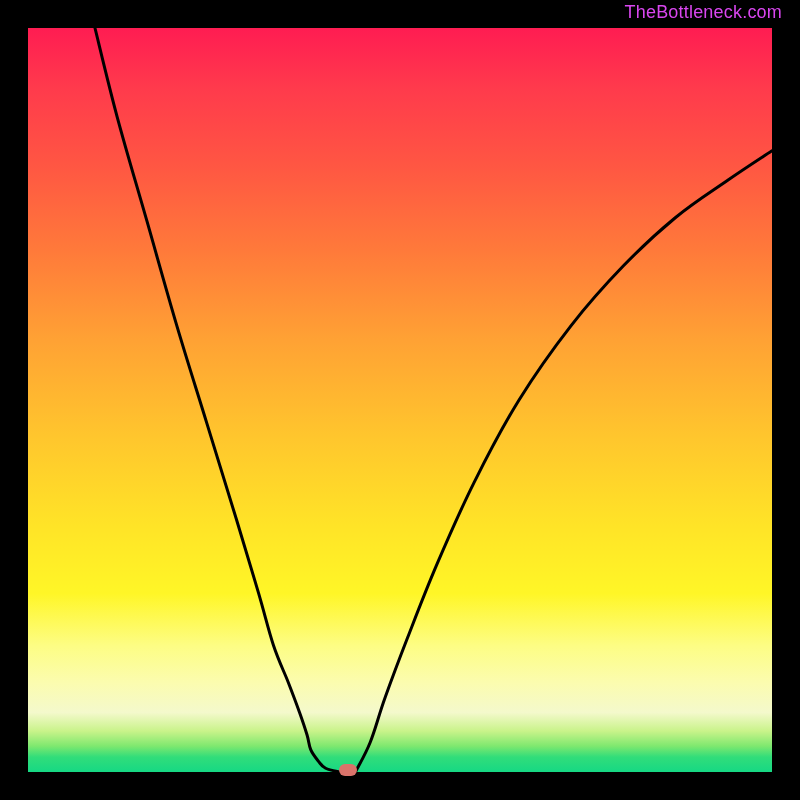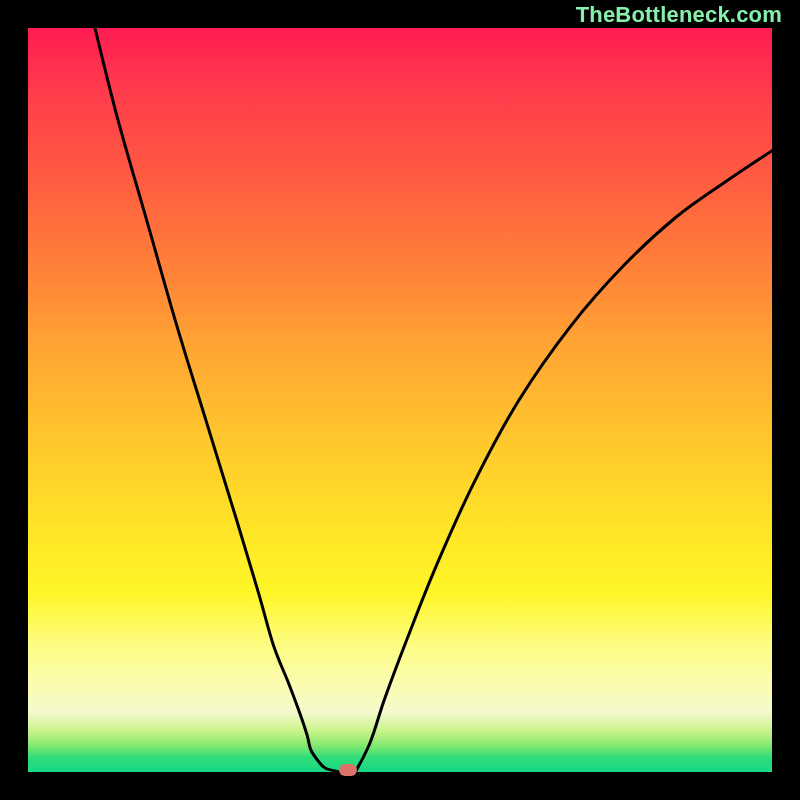--- a/index.html
+++ b/index.html
@@ -14,23 +14,23 @@
   .frame {
     position: relative;
     width: 800px;
     height: 800px;
     background: #000;
   }
   .watermark {
     position: absolute;
     top: 2px;
     right: 18px;
-    color: #86efac;
-    font-size: 22px;
-    font-weight: 700;
+    color: #d946ef;
+    font-size: 18px;
+    font-weight: 400;
     letter-spacing: 0.2px;
     z-index: 5;
   }
   .plot-area {
     position: absolute;
     left: 28px;
     top: 28px;
     width: 744px;
     height: 744px;
     

